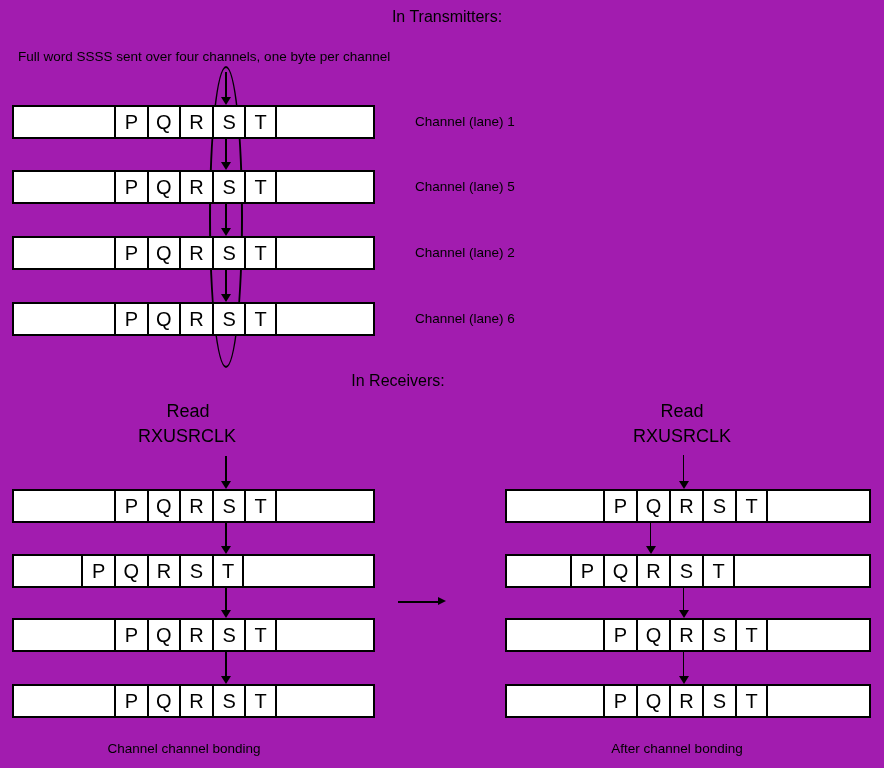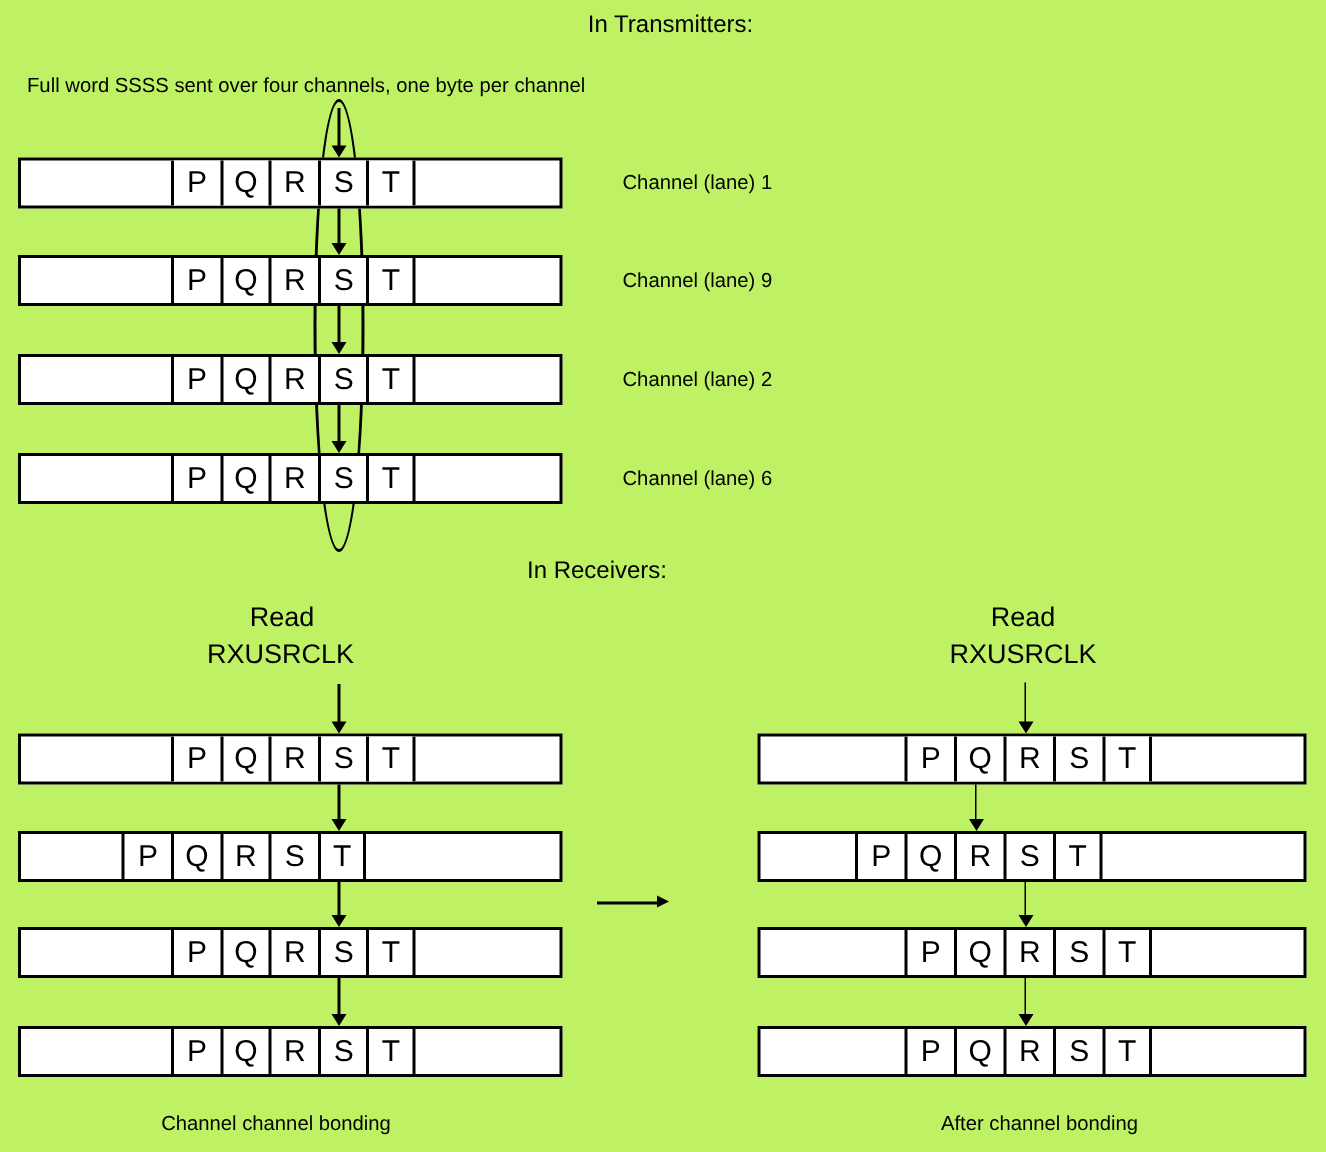--- a/index.html
+++ b/index.html
@@ -1,17 +1,17 @@
 <!DOCTYPE html>
 <html><head>
 <meta charset="utf-8">
 <style>
   html,body{margin:0;padding:0;background:#ffffff;}
   #canvas{
-    position:relative;width:884px;height:768px;background:#bef264;
+    position:relative;width:884px;height:768px;background:#a21caf;
     font-family:"Liberation Sans",sans-serif;color:#000;overflow:hidden;
   }
   .txt{position:absolute;white-space:nowrap;color:#000;}
   .center{transform:translateX(-50%);}
   .h1{font-size:16px;}
   .cap{font-size:13.5px;}
   .small{font-size:18px;}
   .reg-row{
     position:absolute;border:2px solid #000;background:#fff;box-sizing:border-box;
   }
@@ -39,40 +39,40 @@
   }
   
   #title-tx{left:447px;top:8px;}
   #tx-caption{left:18px;top:49px;}
   #title-rx{left:398px;top:372px;}
   #read-before{left:188px;top:401px;}
   #clk-before{left:187px;top:426px;}
   #read-after{left:682px;top:401px;}
   #clk-after{left:682px;top:426px;}
   #caption-before{left:184px;top:741px;}
-  #caption-after{left:677px;top:741px;margin-left:16px;}
+  #caption-after{left:677px;top:741px;}
   .chan-label{left:415px;font-size:13.5px;}
   #chan-0{top:114px;} #chan-1{top:179px;} #chan-2{top:245px;} #chan-3{top:311px;}
   #tx-ellipse{left:209px;top:66px;width:34px;height:302px;}
   #mid-arrow-line{left:398px;top:601px;width:41px;}
   #mid-arrow-head{left:438px;top:597px;}
 </style>
 </head>
 <body>
 
 <div id="canvas">
 
   <div class="txt h1 center" id="title-tx">In Transmitters:</div>
   <div class="txt cap" id="tx-caption">Full word SSSS sent over four channels, one byte per channel</div>
   <div class="txt h1 center" id="title-rx">In Receivers:</div>
 
   <div class="ellipse" id="tx-ellipse"></div>
 
   <div class="txt chan-label" id="chan-0">Channel (lane) 1</div>
-  <div class="txt chan-label" id="chan-1">Channel (lane) 9</div>
+  <div class="txt chan-label" id="chan-1">Channel (lane) 5</div>
   <div class="txt chan-label" id="chan-2">Channel (lane) 2</div>
   <div class="txt chan-label" id="chan-3">Channel (lane) 6</div>
 
   <div class="txt small center" id="read-before">Read</div>
   <div class="txt small center" id="clk-before">RXUSRCLK</div>
   <div class="txt small center" id="read-after">Read</div>
   <div class="txt small center" id="clk-after">RXUSRCLK</div>
 
   <div class="txt cap center" id="caption-before">Channel channel bonding</div>
   <div class="txt cap center" id="caption-after">After channel bonding</div>

